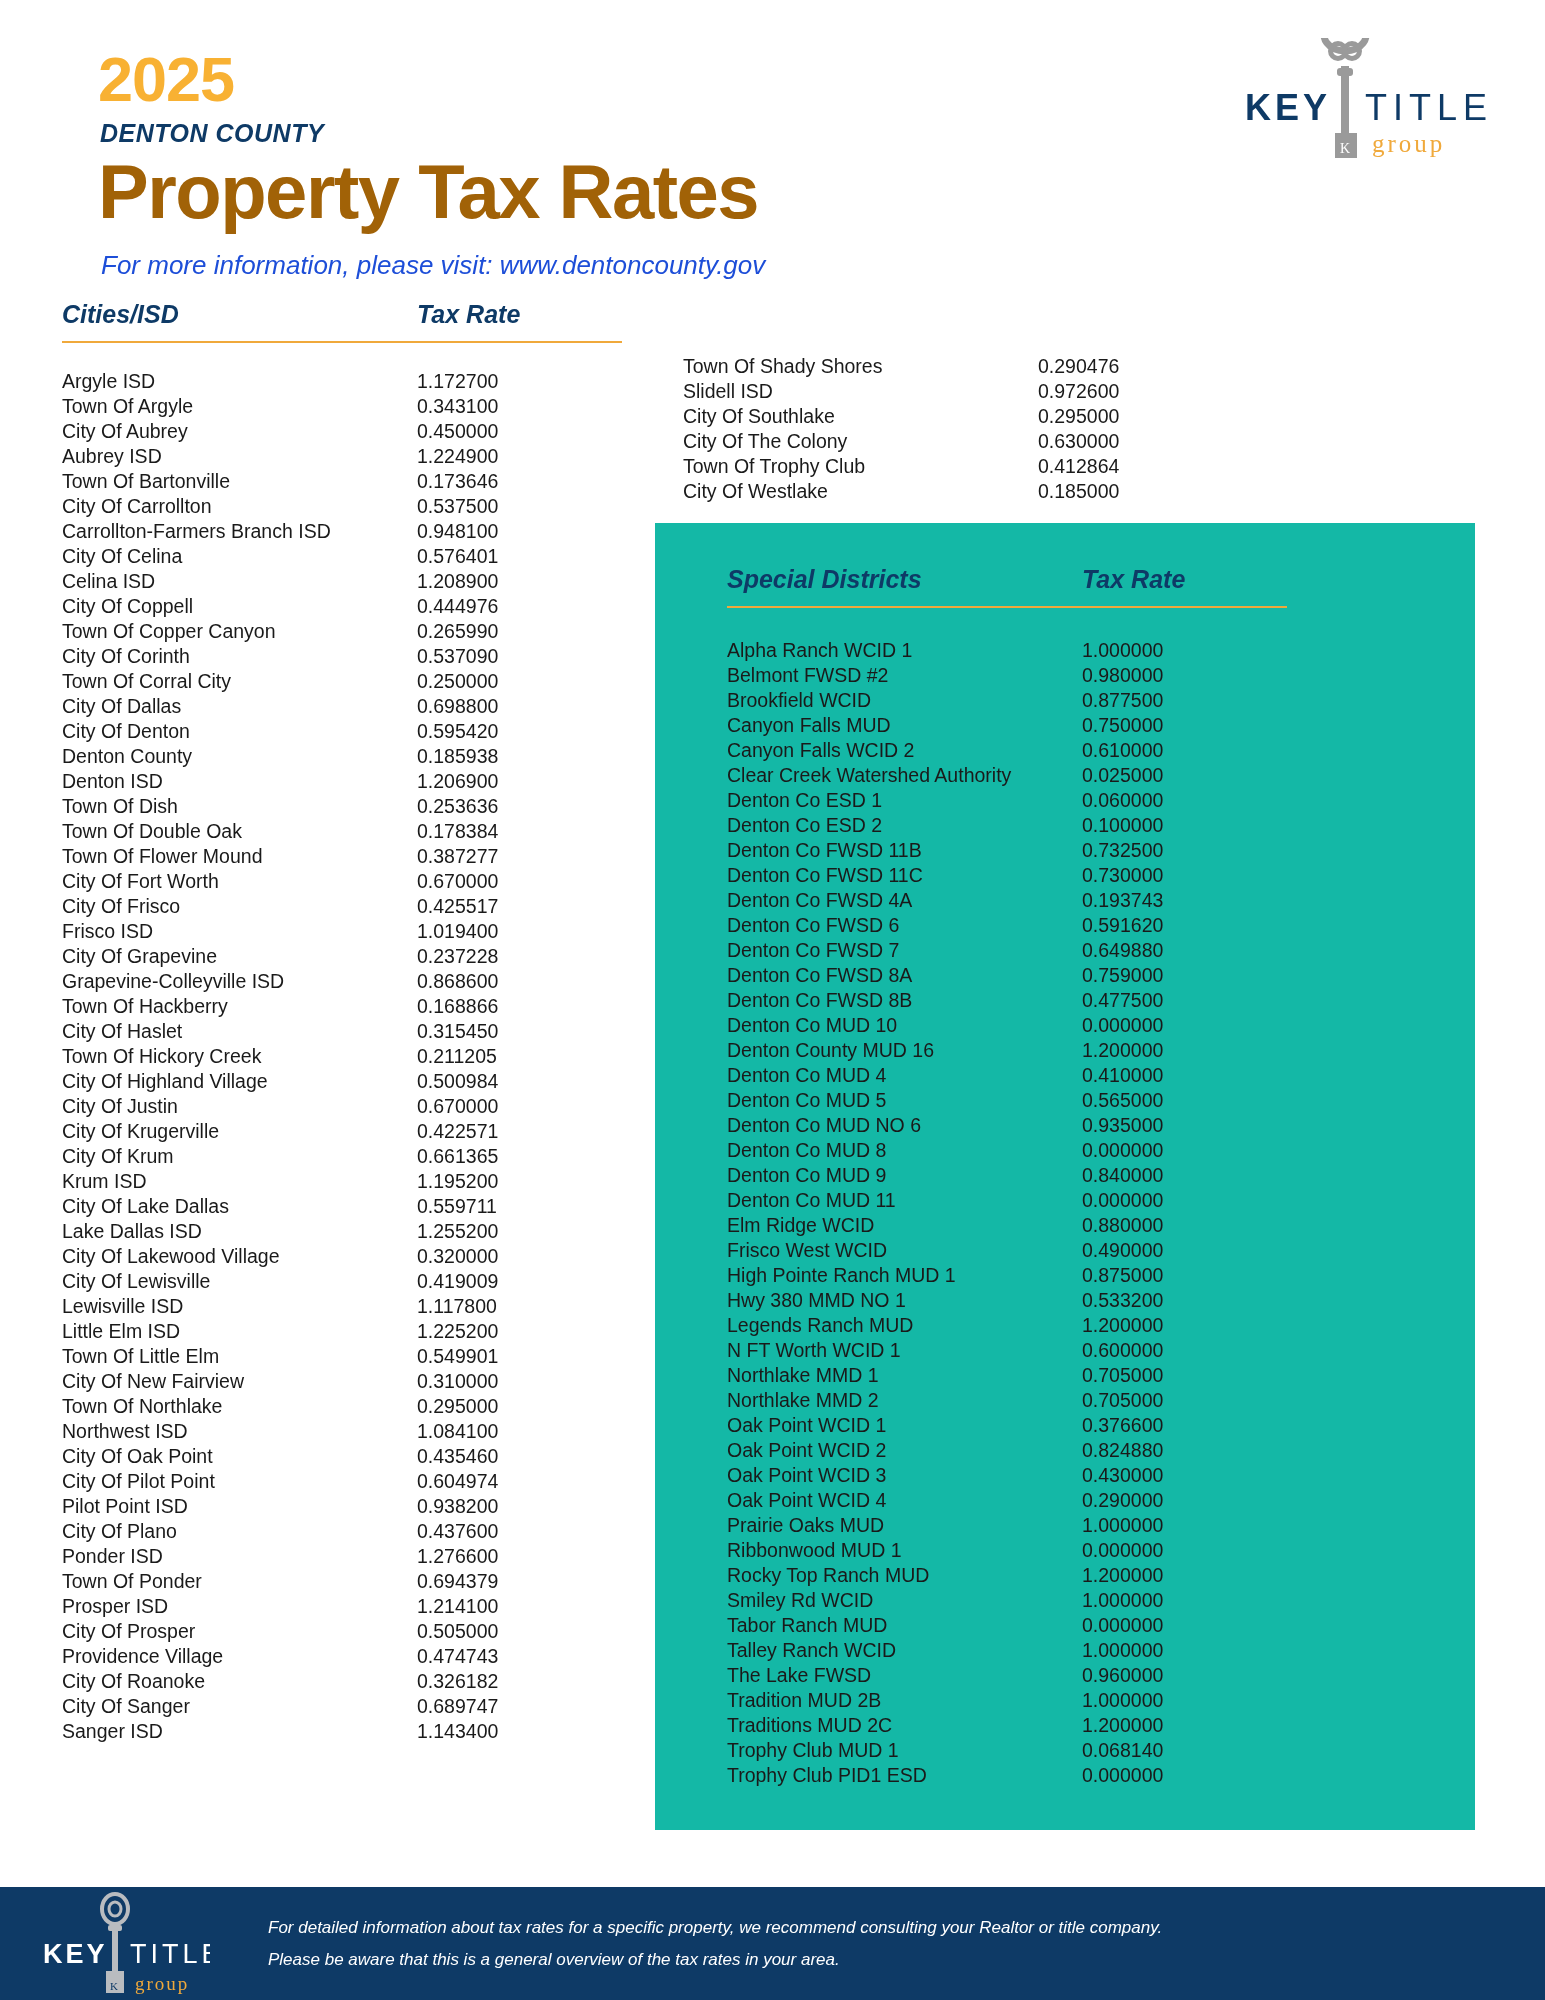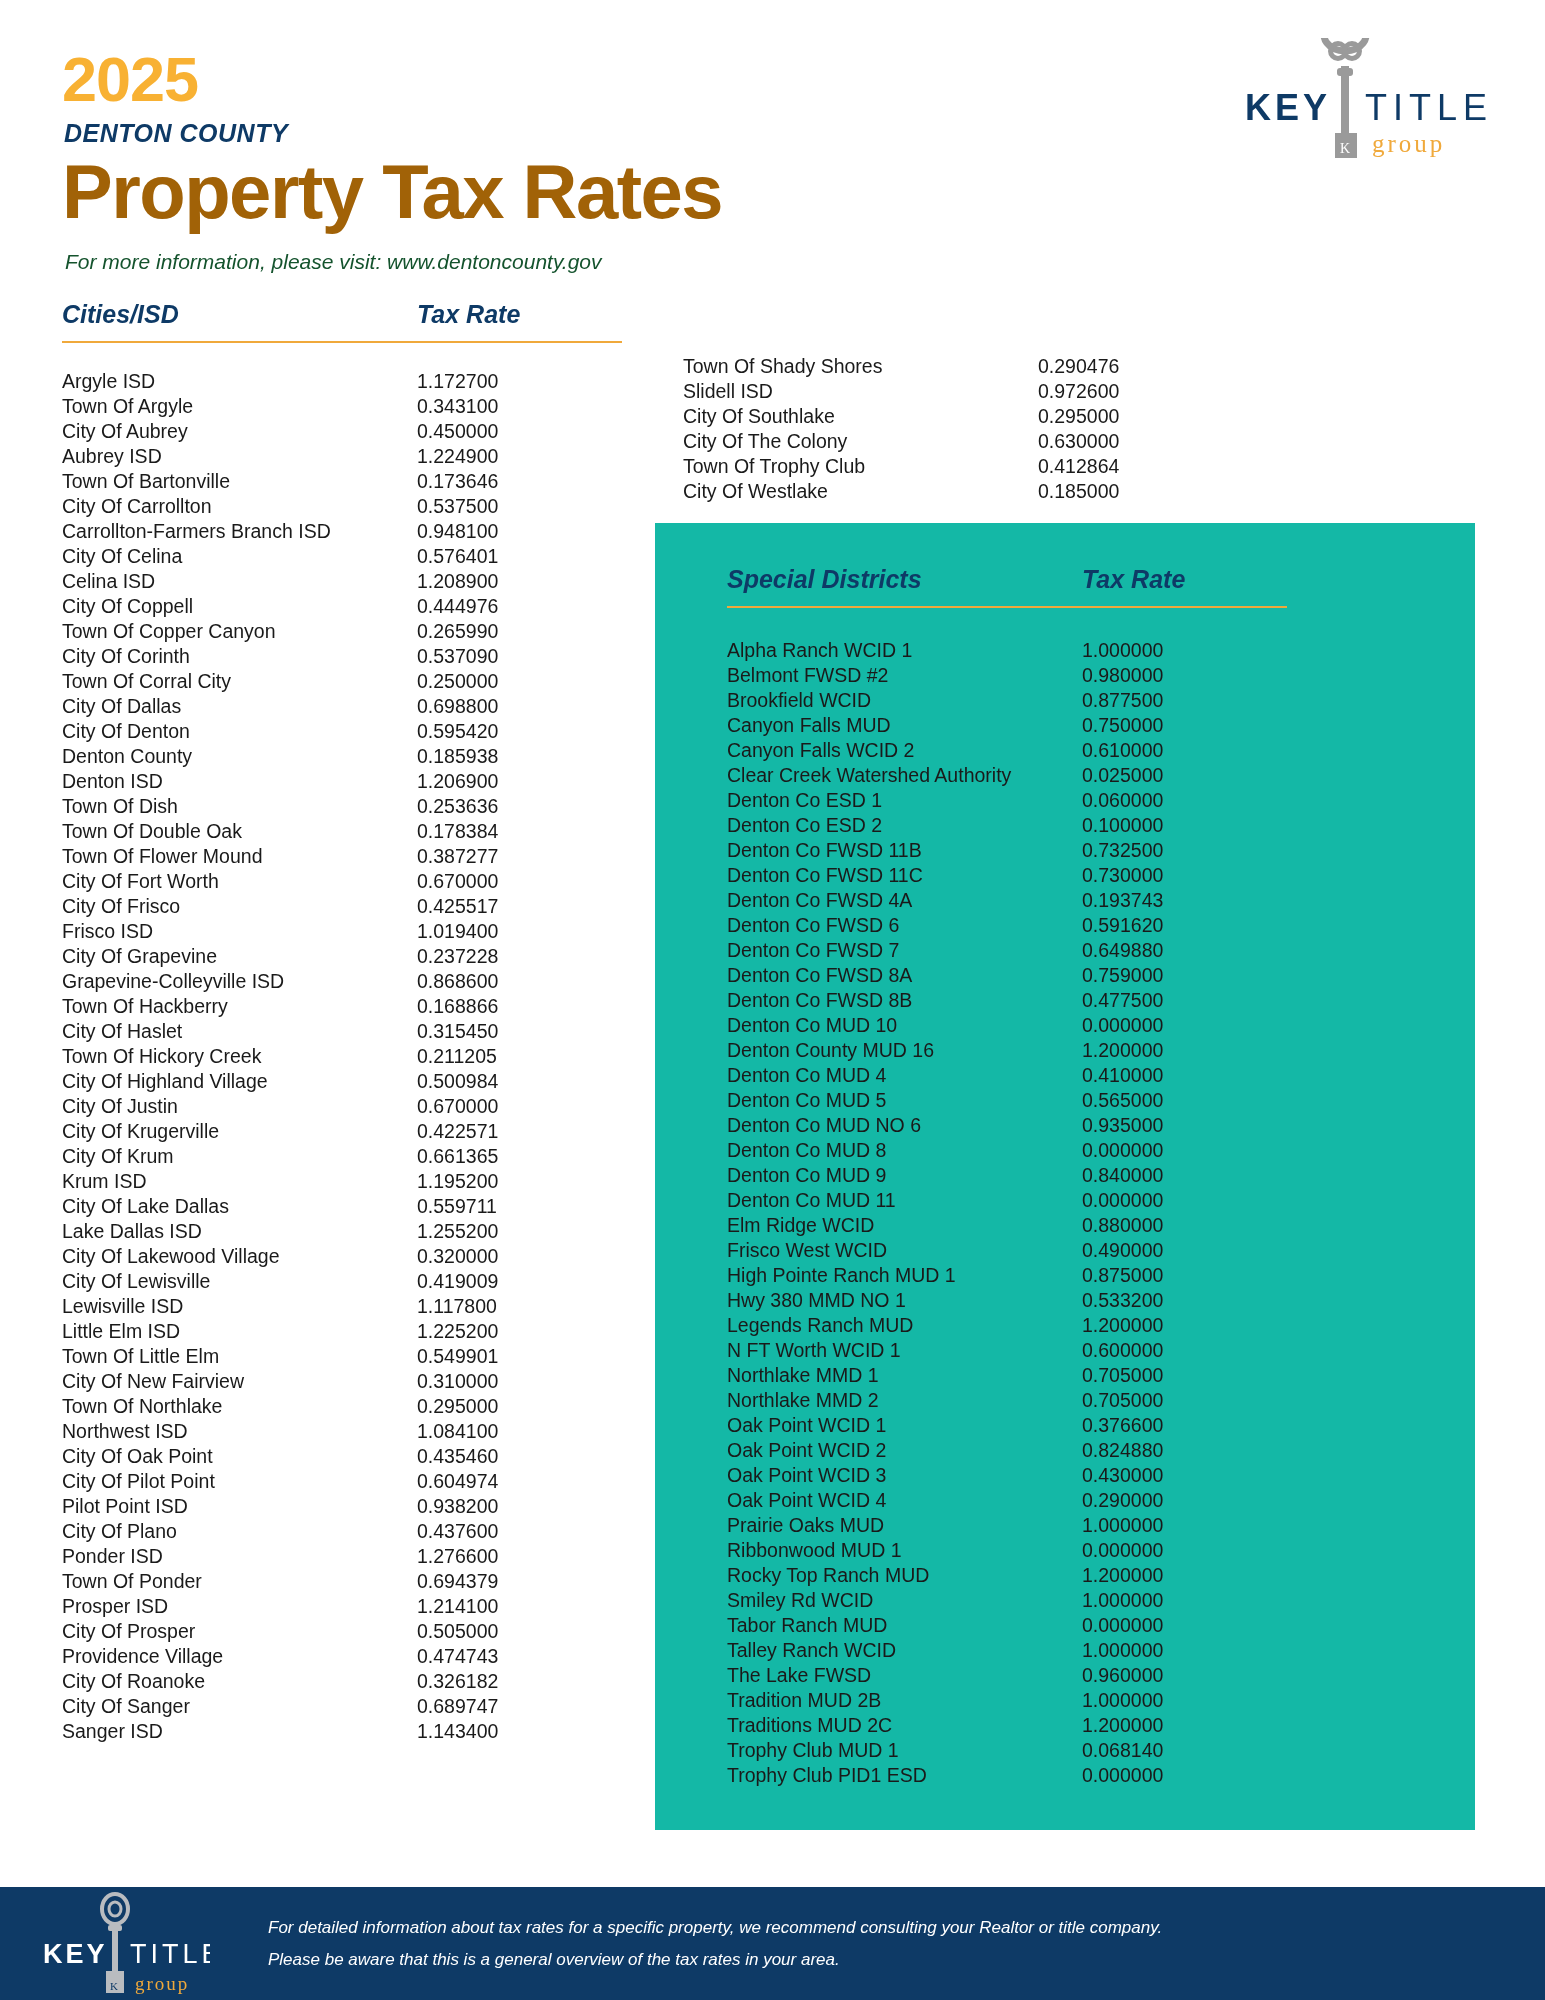--- a/index.html
+++ b/index.html
@@ -17,21 +17,21 @@
   .page {
     position: absolute;
     inset: 0;
     background: #ffffff;
     display: flex;
     flex-direction: column;
   }
   
   .header {
     position: relative;
-    padding: 48px 60px 0 62px;
+    padding: 48px 60px 0 98px;
     height: 300px;
     box-sizing: border-box;
   }
   .year {
     font-size: 63px;
     font-weight: bold;
     color: #F8B133;
     letter-spacing: -1px;
     line-height: 1;
     margin: 0;
@@ -47,23 +47,23 @@
   }
   .main-title {
     font-size: 76px;
     font-weight: bold;
     color: #a16207;
     letter-spacing: -1.5px;
     line-height: 1.05;
     margin: 6px 0 0 0;
   }
   .subtitle {
-    font-size: 21px;
+    font-size: 26px;
     font-style: italic;
-    color: #14532d;
+    color: #1d4ed8;
     margin: 18px 0 0 3px;
   }
   
   .logo {
     position: absolute;
     top: 38px;
     right: 58px;
     width: 250px;
     height: 120px;
   }

